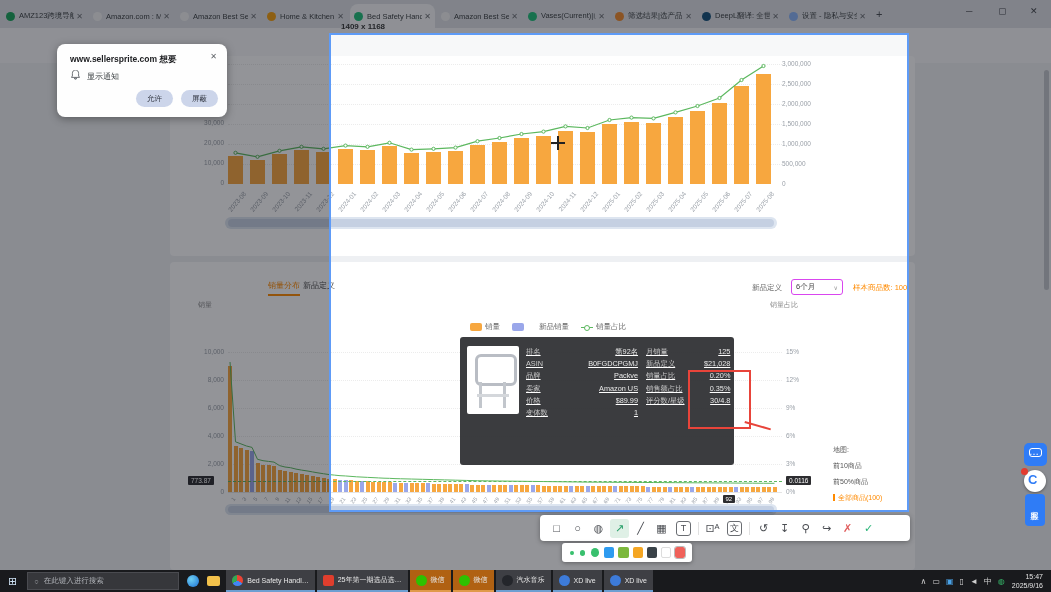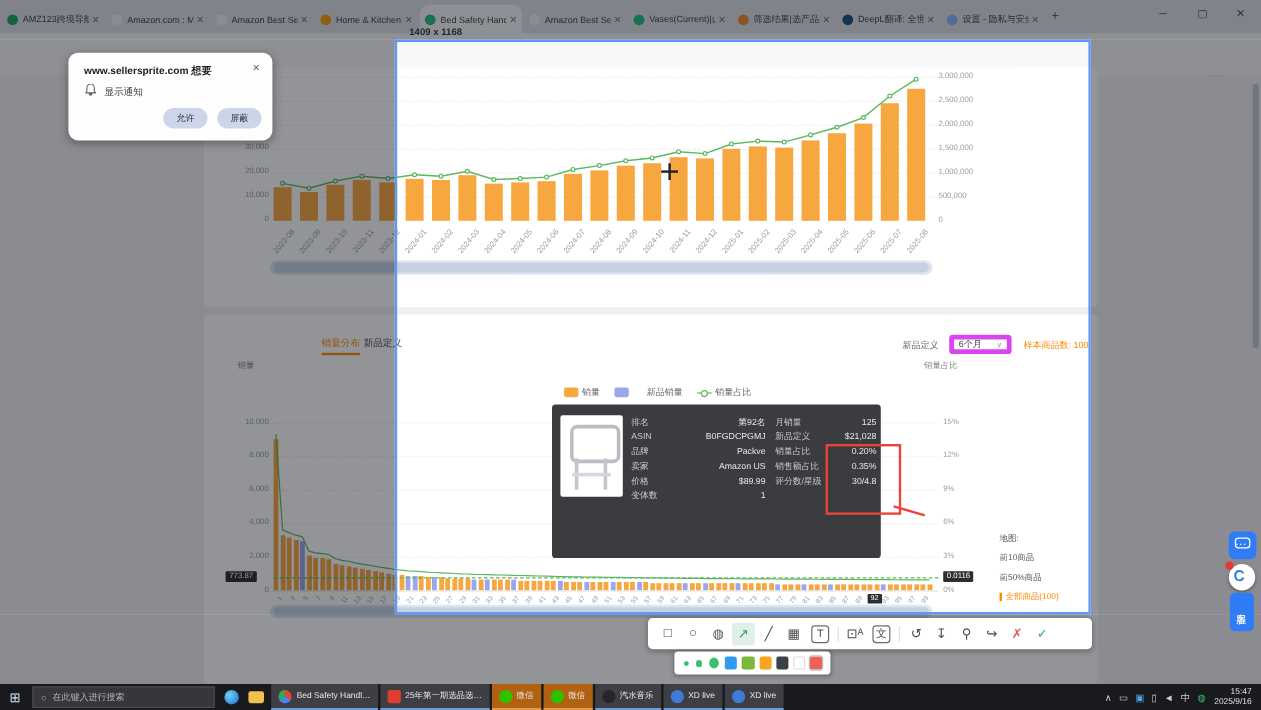--- a/index.html
+++ b/index.html
@@ -273,21 +273,21 @@
       </div>
   </div>
   <div class="abs sbar" style="left:225px;top:217px;width:552px;height:12px;">
       <div class="sthumb"></div>
     </div>
 
   <div class="abs card" style="left:170px;top:262px;width:745px;height:308px;">
     <span class="abs" style="left:98px;top:18px;font-size:8px;color:#FF8A00;border-bottom:2px solid #FF8A00;padding-bottom:3px;">销量分布</span>
     <span class="abs" style="left:133px;top:18px;font-size:8px;color:#444;">新品定义</span>
     <span class="abs" style="left:582px;top:21px;font-size:7.5px;color:#666;">新品定义</span>
-    <span class="abs" style="left:621px;top:17px;width:52px;height:16px;border:4px solid #d946ef;border-radius:3px;font-size:7.5px;color:#444;display:flex;align-items:center;justify-content:space-between;padding:0 4px;box-sizing:border-box;">
+    <span class="abs" style="left:621px;top:17px;width:52px;height:16px;border:1px solid #d946ef;border-radius:3px;font-size:7.5px;color:#444;display:flex;align-items:center;justify-content:space-between;padding:0 4px;box-sizing:border-box;">
       <span>6个月</span>
         <span style="color:#999;font-size:6px;">∨</span>
     </span>
     <span class="abs" style="left:683px;top:21px;font-size:7.5px;color:#FF8A00;">样本商品数: 100</span>
     <div id="legend" class="abs" style="left:300px;top:60px;display:flex;align-items:center;">
         <div style="display: flex; align-items: center; margin-right: 12px;">
           <div style="width: 12px; height: 8px; background: rgb(247, 167, 63); border-radius: 2px; margin-right: 3px;"></div>
           <div style="font-size: 7.5px; color: rgb(102, 102, 102);">销量</div>
         </div>
         <div style="display: flex; align-items: center; margin-right: 12px;">
@@ -486,21 +486,21 @@
     </div>
 
   <div class="abs" style="left:833px;top:442px;font-size:7px;color:#555;line-height:16px;z-index:3;">
     <div>地图:</div>
     <div>前10商品</div>
     <div>前50%商品</div>
     <div style="color:#FF8A00;"><span style="border-left:2px solid #FF8A00;padding-left:3px;">全部商品(100)</span></div>
   </div>
 
   <div id="tooltip" class="abs">
-    <div style="display:flex;margin-top:3px;">
+    <div style="display:flex;margin-top:3px;text-decoration:underline;">
       <div style="width:52px;height:68px;background:#fff;border-radius:2px;flex:0 0 52px;position:relative;">
         <div style="position:absolute;left:8px;top:8px;width:36px;height:26px;border:3px solid #b9bdc4;border-radius:6px;"></div>
         <div style="position:absolute;left:12px;top:36px;width:3px;height:26px;background:#c2c6cc;"></div>
         <div style="position:absolute;left:36px;top:36px;width:3px;height:26px;background:#c2c6cc;"></div>
         <div style="position:absolute;left:10px;top:48px;width:32px;height:3px;background:#d4d7db;"></div>
       </div>
       <div id="ttrows" style="flex:1;margin-left:7px;">
           <div class="ttrow">
             <div class="ttl" style="position: static;">排名</div>
             <div class="ttlv" style="position: static;">第92名</div>

